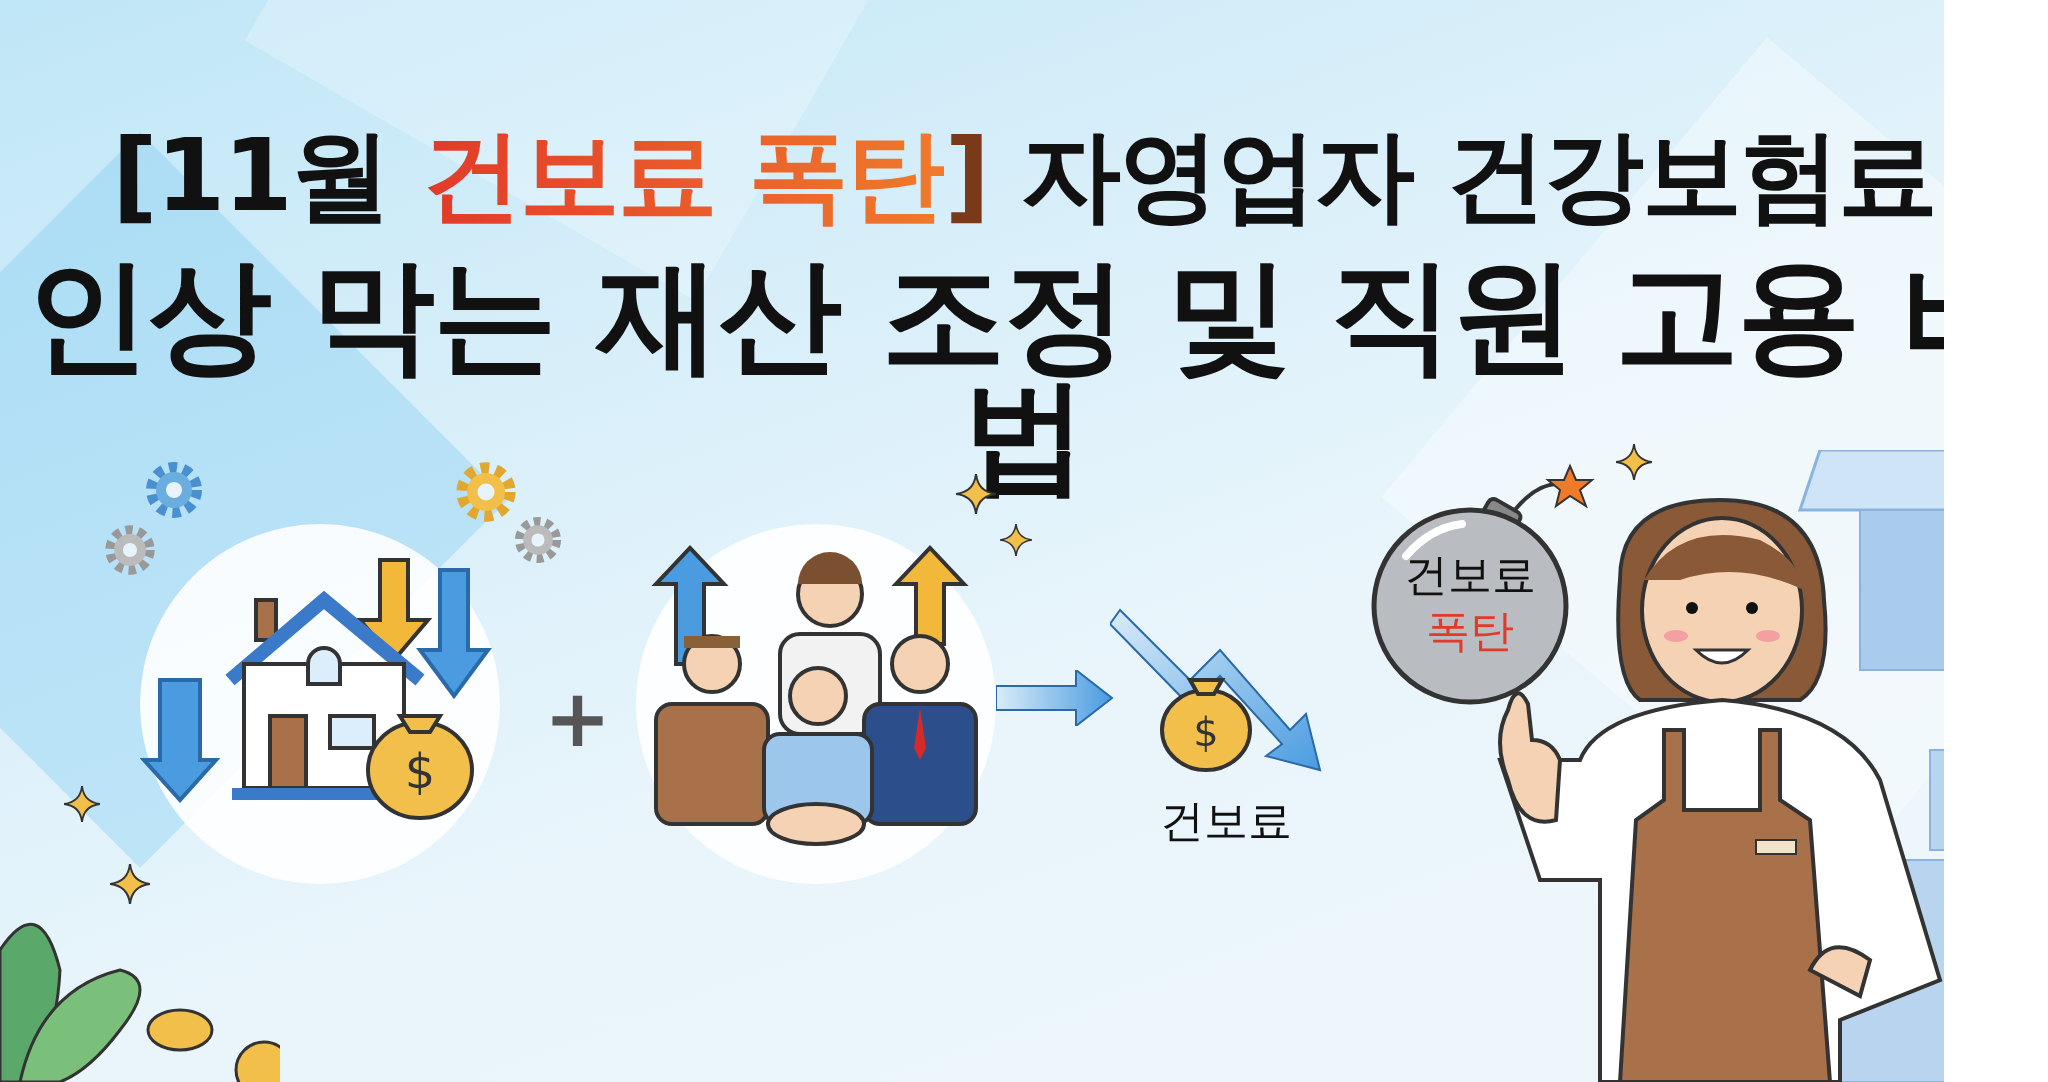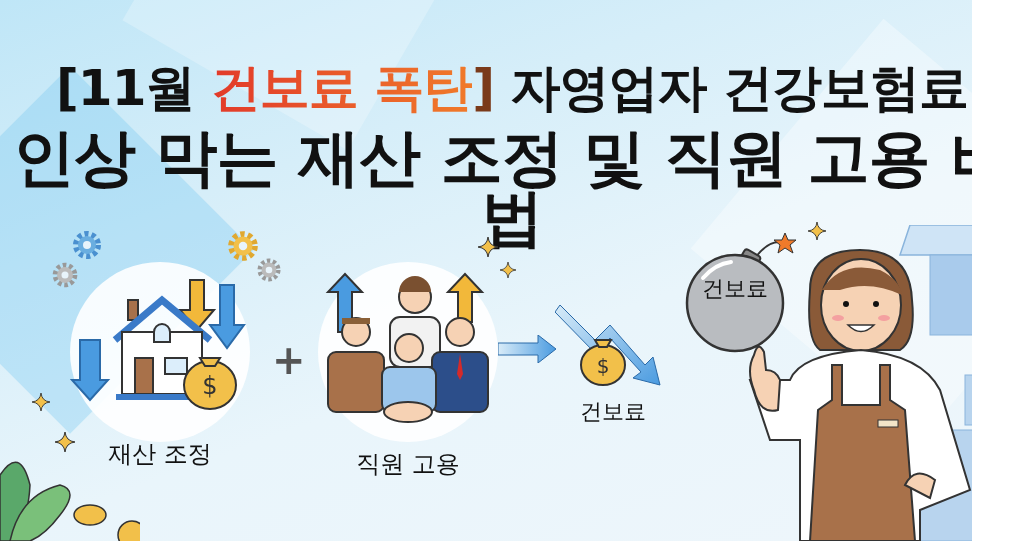--- a/index.html
+++ b/index.html
@@ -71,42 +71,40 @@
     <path d="M45 70 L92 30 L140 70" fill="none" stroke="#3a7ac8" stroke-width="7"></path>
     <rect x="52" y="62" width="80" height="62" fill="#fff" stroke="#333" stroke-width="2"></rect>
     <rect x="65" y="88" width="18" height="36" fill="#a8714a" stroke="#333" stroke-width="2"></rect>
     <rect x="95" y="88" width="22" height="16" fill="#dceefb" stroke="#333" stroke-width="2"></rect>
     <path d="M84 62 a8 8 0 0 1 16 0 V72 H84Z" fill="#dceefb" stroke="#333" stroke-width="2"></path>
     <rect x="46" y="124" width="92" height="6" fill="#3a7ac8"></rect>
     <ellipse cx="140" cy="115" rx="26" ry="24" fill="#f2c04a" stroke="#333" stroke-width="2"></ellipse>
     <path d="M130 88 L150 88 L145 96 L135 96Z" fill="#f2c04a" stroke="#333" stroke-width="2"></path>
     <text x="140" y="124" text-anchor="middle" font-size="24" font-family="DejaVu Sans, sans-serif" fill="#333">$</text>
   </svg>
-  <div class="label" style="left:90px;top:438px;width:140px">재산 조정</div>
 
   <div class="plus">+</div>
 
   <div class="circle-bg" style="left:318px;top:262px;width:180px;height:180px"></div>
   <svg style="left:320px;top:262px" width="180" height="180" viewBox="0 0 180 180">
     <path d="M18 70 V30 H8 L25 12 L42 30 H32 V70Z" fill="#4a9be0" stroke="#333" stroke-width="2"></path>
     <path d="M138 60 V30 H128 L145 12 L162 30 H152 V60Z" fill="#f2b83a" stroke="#333" stroke-width="2"></path>
     <rect x="70" y="55" width="50" height="50" rx="10" fill="#f2f2f2" stroke="#333" stroke-width="2"></rect>
     <circle cx="95" cy="35" r="16" fill="#f6d2b4" stroke="#333" stroke-width="2"></circle>
     <path d="M79 30 a16 16 0 0 1 32 0 Z" fill="#7a5030"></path>
     <rect x="8" y="90" width="56" height="60" rx="8" fill="#a8714a" stroke="#333" stroke-width="2"></rect>
     <circle cx="36" cy="70" r="14" fill="#f6d2b4" stroke="#333" stroke-width="2"></circle>
     <path d="M22 62 h28 v-6 h-28Z" fill="#8a6038"></path>
     <rect x="112" y="90" width="56" height="60" rx="8" fill="#2c4e8a" stroke="#333" stroke-width="2"></rect>
     <circle cx="140" cy="70" r="14" fill="#f6d2b4" stroke="#333" stroke-width="2"></circle>
     <path d="M140 92 l-3 20 l3 6 l3 -6Z" fill="#d42a2a"></path>
     <rect x="62" y="105" width="54" height="45" rx="8" fill="#9cc6ec" stroke="#333" stroke-width="2"></rect>
     <circle cx="89" cy="86" r="14" fill="#f6d2b4" stroke="#333" stroke-width="2"></circle>
     <ellipse cx="88" cy="150" rx="24" ry="10" fill="#f6d2b4" stroke="#333" stroke-width="2"></ellipse>
   </svg>
-  <div class="label" style="left:338px;top:448px;width:140px">직원 고용</div>
 
   <svg style="left:498px;top:335px" width="60" height="28" viewBox="0 0 60 28">
     <defs>
         <linearGradient id="ga" x1="0" x2="1">
           <stop offset="0" stop-color="#4a9be0" stop-opacity="0.1"></stop>
           <stop offset="1" stop-color="#4a9be0"></stop>
         </linearGradient>
       </defs>
     <path d="M0 8 H40 V0 L58 14 L40 28 V20 H0Z" fill="url(#ga)" stroke="#2a6aa8" stroke-width="1"></path>
   </svg>
@@ -137,20 +135,21 @@
 
   <svg style="left:675px;top:228px" width="130" height="130" viewBox="0 0 130 130">
     <path d="M80 30 Q95 10 110 15" fill="none" stroke="#333" stroke-width="2"></path>
     <path d="M110 5 l3 7 l8 0 l-6 5 l3 8 l-8 -5 l-7 5 l2 -8 l-6 -5 l8 0Z" fill="#f07a2a" stroke="#333" stroke-width="1"></path>
     <rect x="66" y="24" width="18" height="14" rx="3" fill="#888" stroke="#333" stroke-width="2" transform="rotate(30 75 31)"></rect>
     <circle cx="60" cy="75" r="48" fill="#b9bcc0" stroke="#333" stroke-width="2.5"></circle>
     <path d="M28 50 Q40 36 56 34" fill="none" stroke="#fff" stroke-width="4" stroke-linecap="round"></path>
   </svg>
   <div class="label" style="left:685px;top:275px;width:100px;font-size:22px;line-height:28px">
     <div>건보료</div>
+    <div style="color:#e23a2a">폭탄</div>
   </div>
 
   <svg style="left:740px;top:240px" width="250" height="301" viewBox="0 0 250 301">
     <path d="M70 50 Q70 10 120 10 Q170 10 172 60 Q176 100 160 110 L80 110 Q66 100 70 50Z" fill="#8a5a38" stroke="#333" stroke-width="2"></path>
     <ellipse cx="121" cy="65" rx="40" ry="46" fill="#f6d2b4" stroke="#333" stroke-width="2"></ellipse>
     <path d="M82 50 Q100 20 140 30 Q160 40 162 55 Q130 40 100 50Z" fill="#8a5a38"></path>
     <circle cx="106" cy="64" r="3" fill="#111"></circle>
       <circle cx="136" cy="64" r="3" fill="#111"></circle>
     <path d="M108 85 Q121 98 134 85Z" fill="#fff" stroke="#333" stroke-width="1.5"></path>
     <ellipse cx="98" cy="78" rx="6" ry="3" fill="#f4a0a0"></ellipse>

